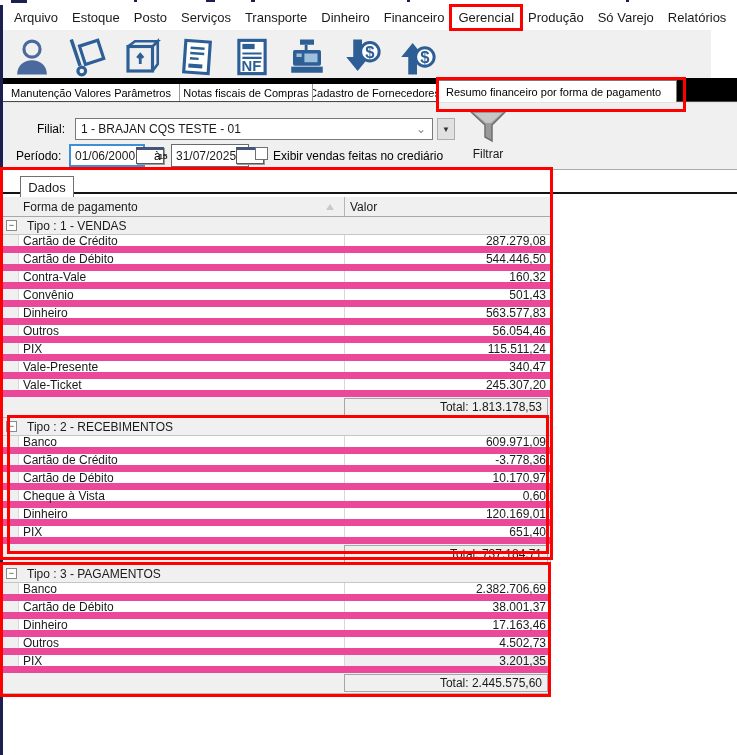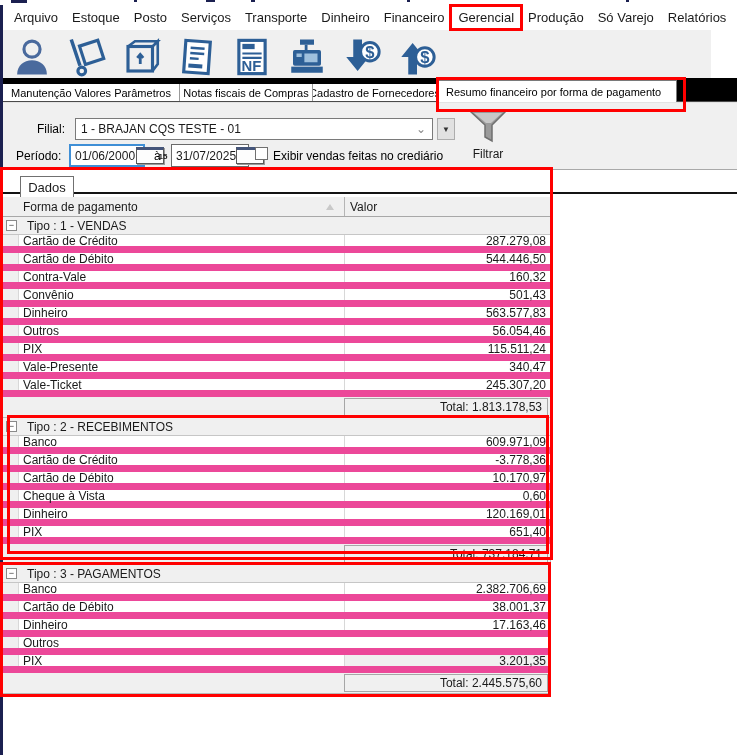--- a/index.html
+++ b/index.html
@@ -344,20 +344,21 @@
         <div class="cval">38.001,37</div>
       </div>
     <div class="trow">
         <div class="gutter"></div>
         <div class="cname">Dinheiro</div>
         <div class="cval">17.163,46</div>
       </div>
     <div class="trow">
         <div class="gutter"></div>
         <div class="cname">Outros</div>
+        <div class="cval">4.502,73</div>
       </div>
     <div class="trow">
         <div class="gutter"></div>
         <div class="cname">PIX</div>
         <div class="cval hl">3.201,35</div>
       </div>
     <div class="trow-total">
       <div class="total-box">Total: 2.445.575,60</div>
     </div>
   </div>

